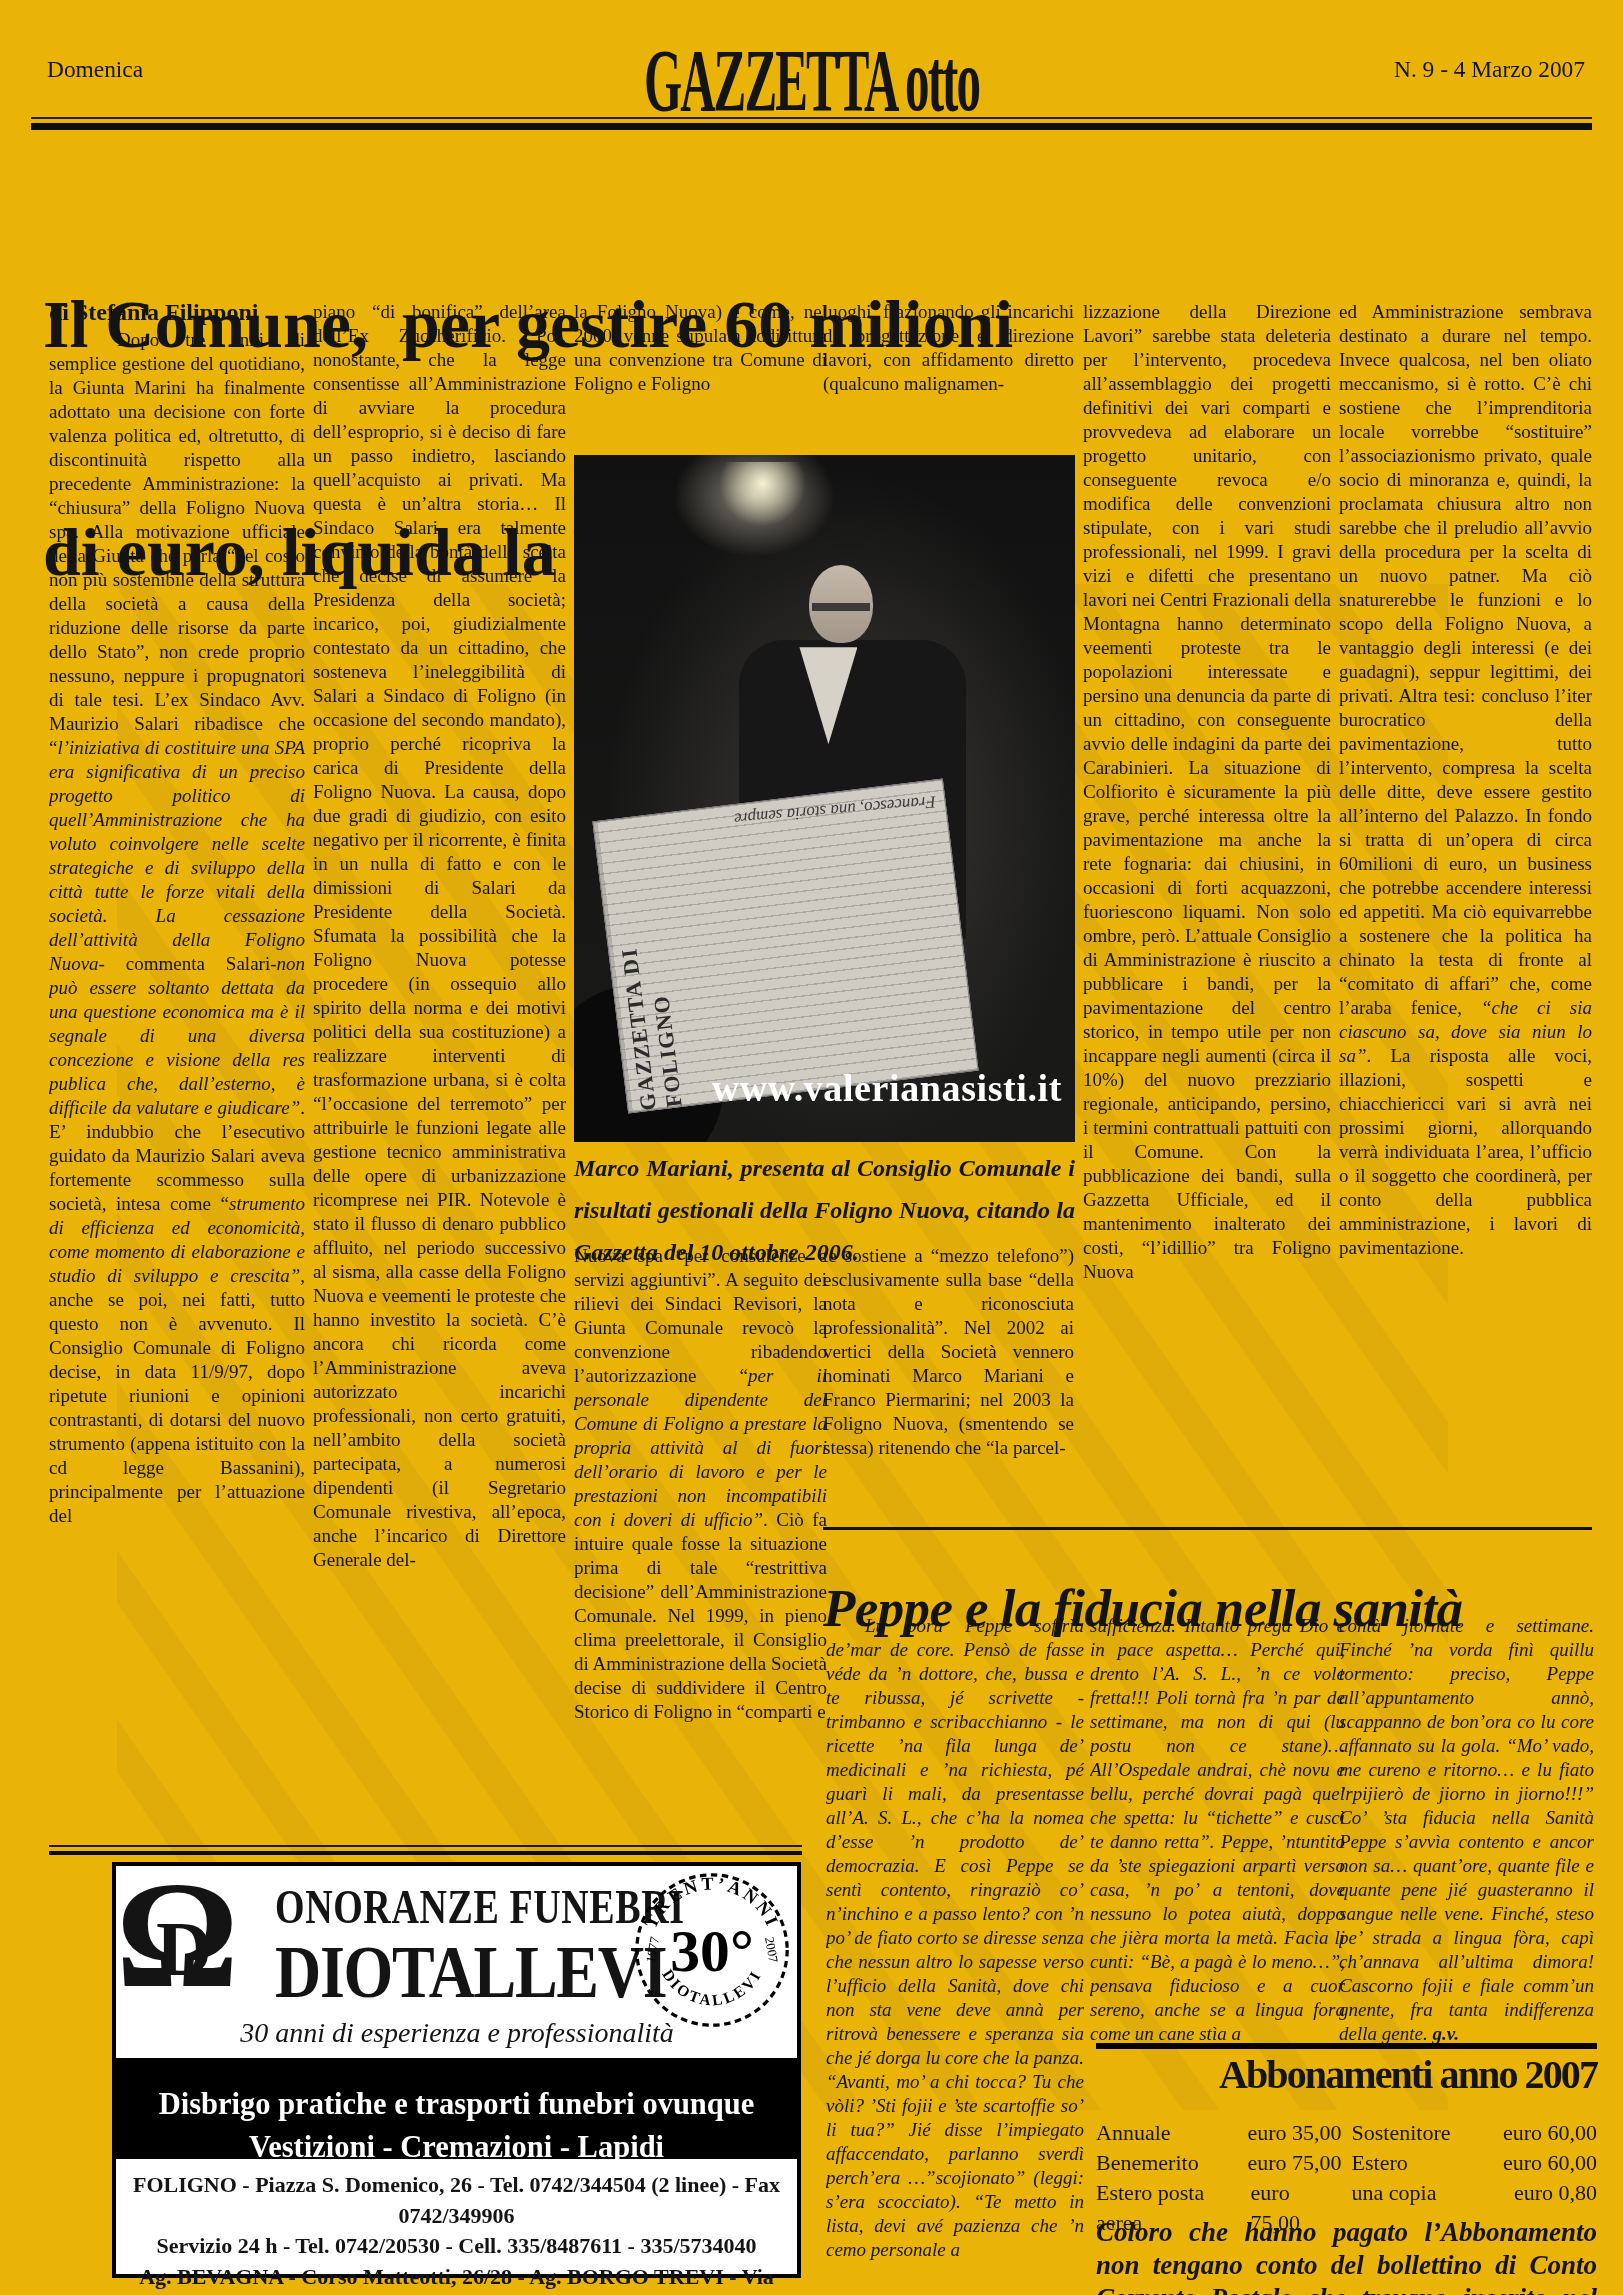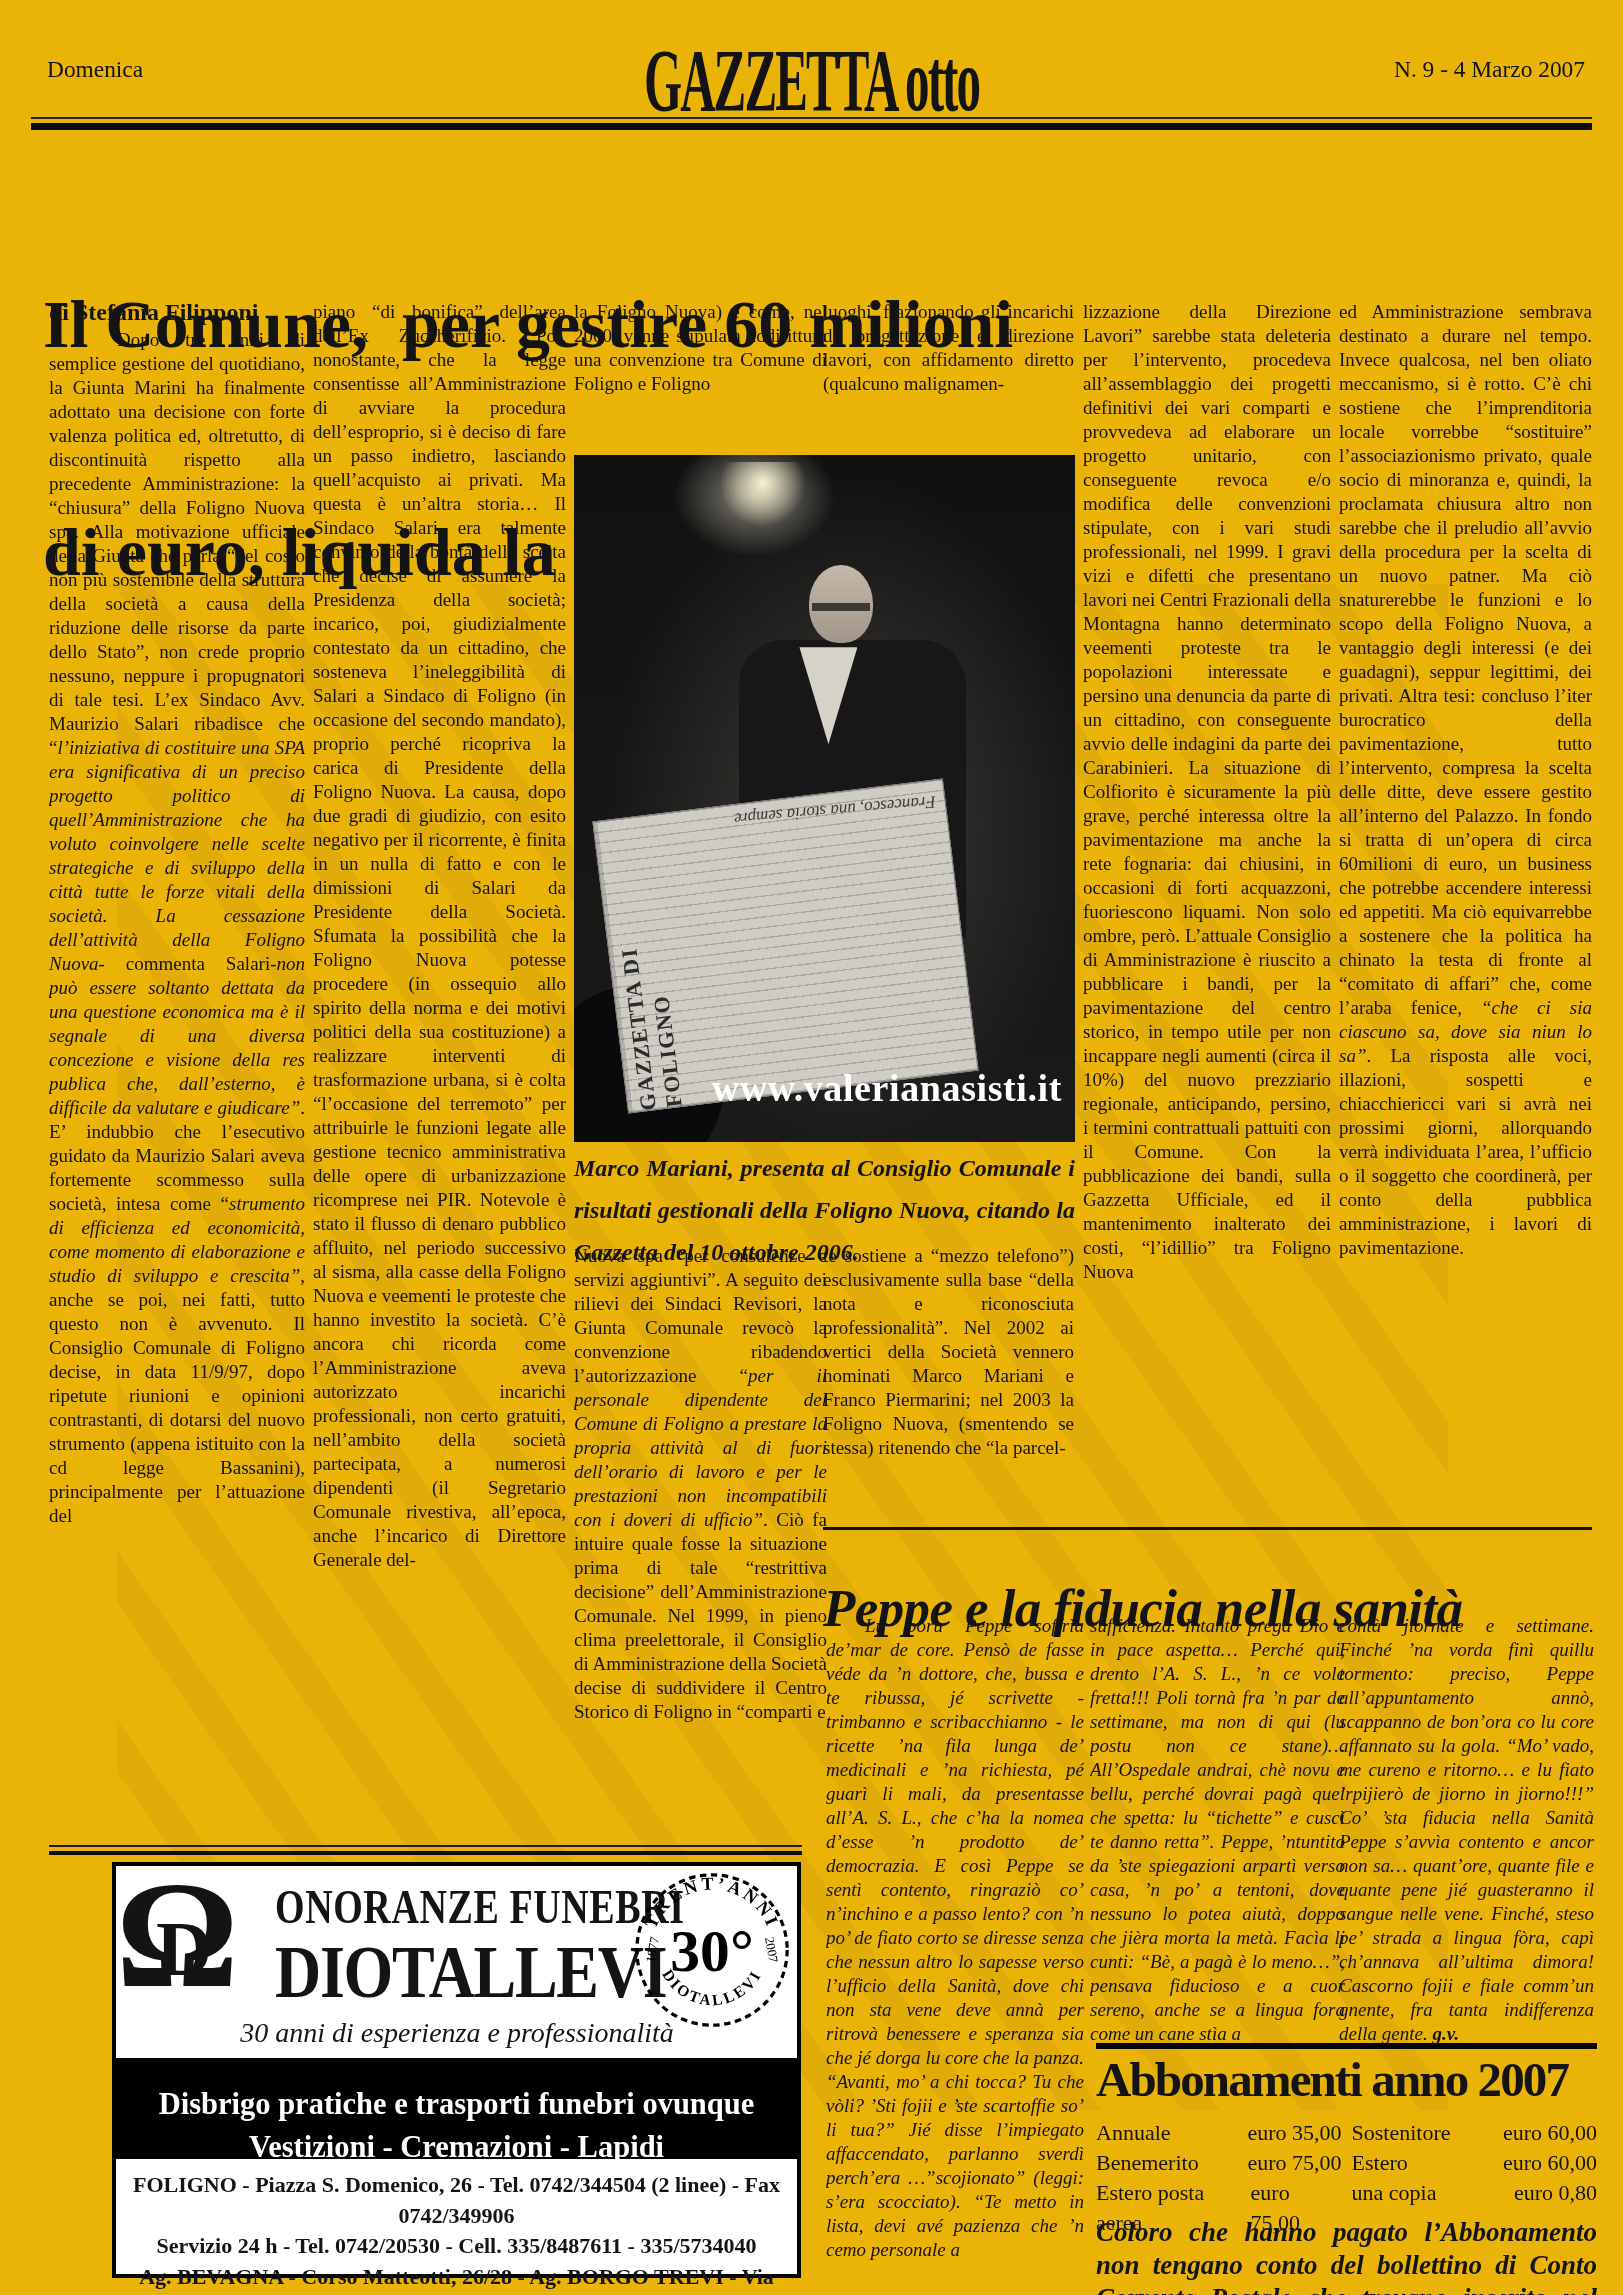--- a/index.html
+++ b/index.html
@@ -89,22 +89,22 @@
   .ad-seal{position:absolute;right:3.9px;top:2.6px;width:162px;height:162px;}
   .ad-seal text{font-family:"Liberation Serif",serif;fill:#000;}
   .ad-tagline{position:absolute;left:65px;top:151px;width:552px;text-align:center;font-style:italic;font-size:28px;}
   .ad-band{position:absolute;left:0;right:0;top:192px;height:101px;background:#000;color:#fff;text-align:center;}
   .ad-band div{font-weight:bold;font-size:30.5px;line-height:43px;}
   .ad-band div:first-child{padding-top:25px;}
   .ad-addr{position:absolute;left:0;right:0;top:304px;text-align:center;font-weight:bold;font-size:22px;line-height:30.5px;}
 
   
   .sub-rule{position:absolute;left:1096px;top:2043px;width:501px;height:5.8px;background:#000;}
-  .sub-title{position:absolute;left:1096px;top:2051px;width:501px;font-size:49px;font-weight:bold;
-             letter-spacing:-1.9px;text-align:left;white-space:nowrap;}
+  .sub-title{position:absolute;left:1096px;top:2051px;width:501px;font-size:40px;font-weight:bold;
+             letter-spacing:-1.9px;text-align:right;white-space:nowrap;}
   .sub-table{position:absolute;left:1096px;top:2118px;width:501px;display:flex;justify-content:space-between;
              font-size:22px;line-height:30px;}
   .sub-group{width:49%;}
   .sub-row{display:flex;justify-content:space-between;}
   .sub-note{position:absolute;left:1096px;top:2216px;width:501px;font-size:27px;line-height:33px;
             font-weight:bold;font-style:italic;text-align:justify;}
 </style>
 </head>
 <body>
 

